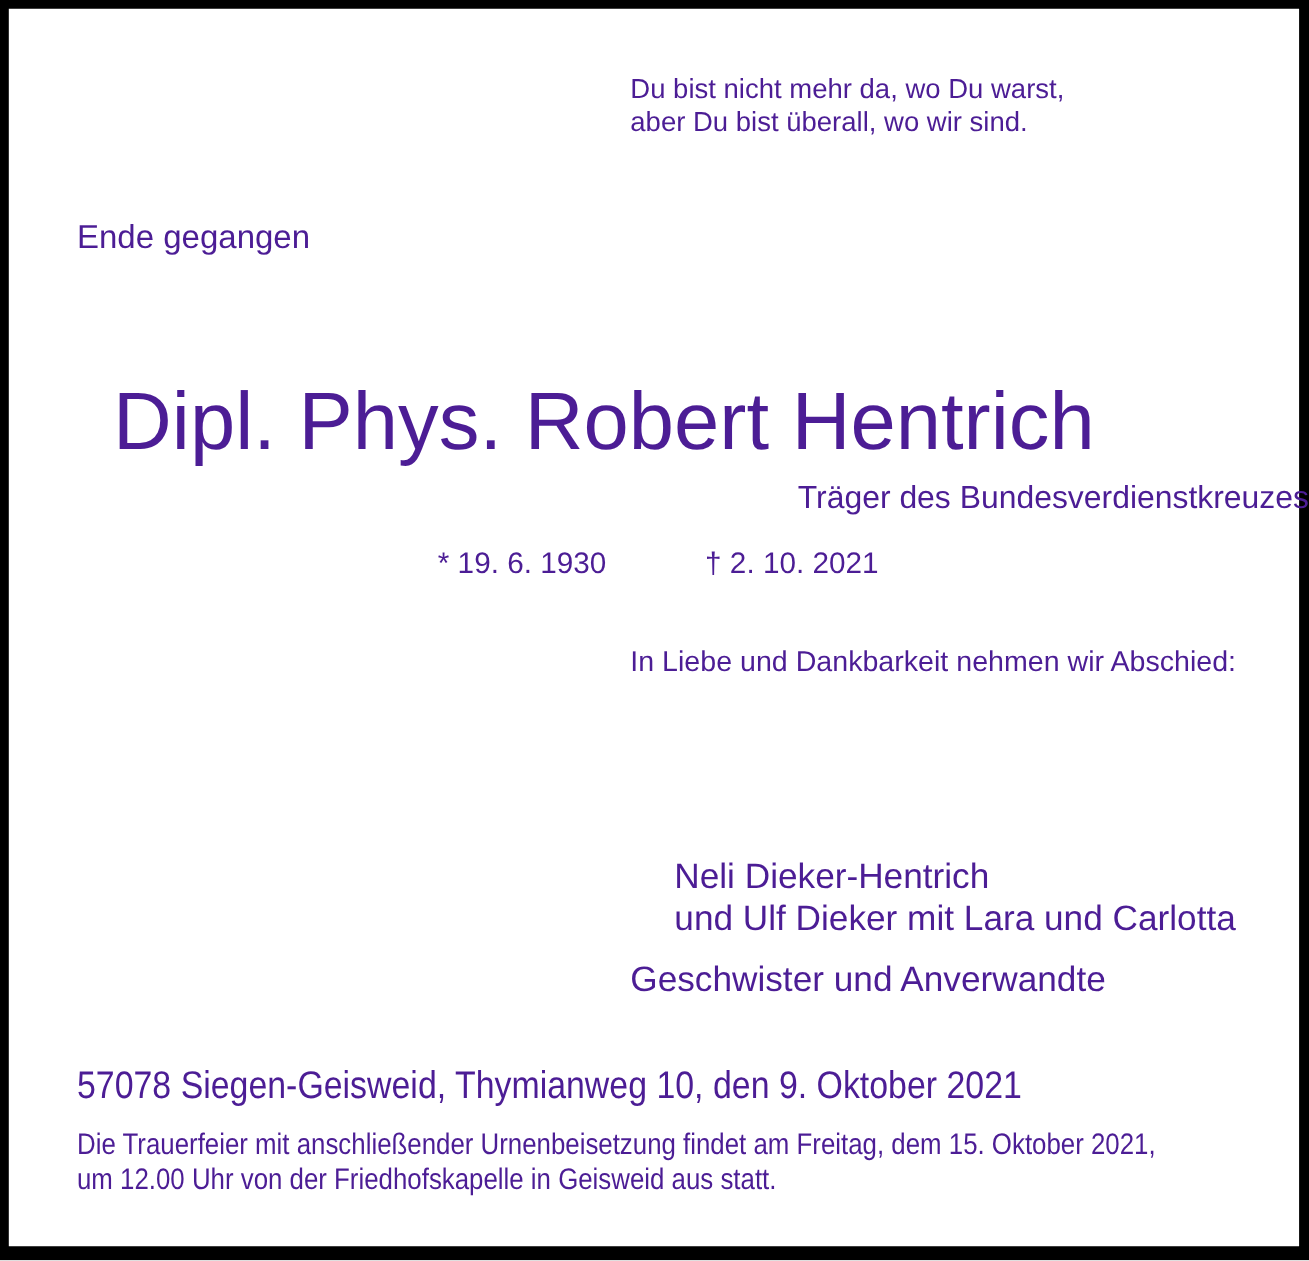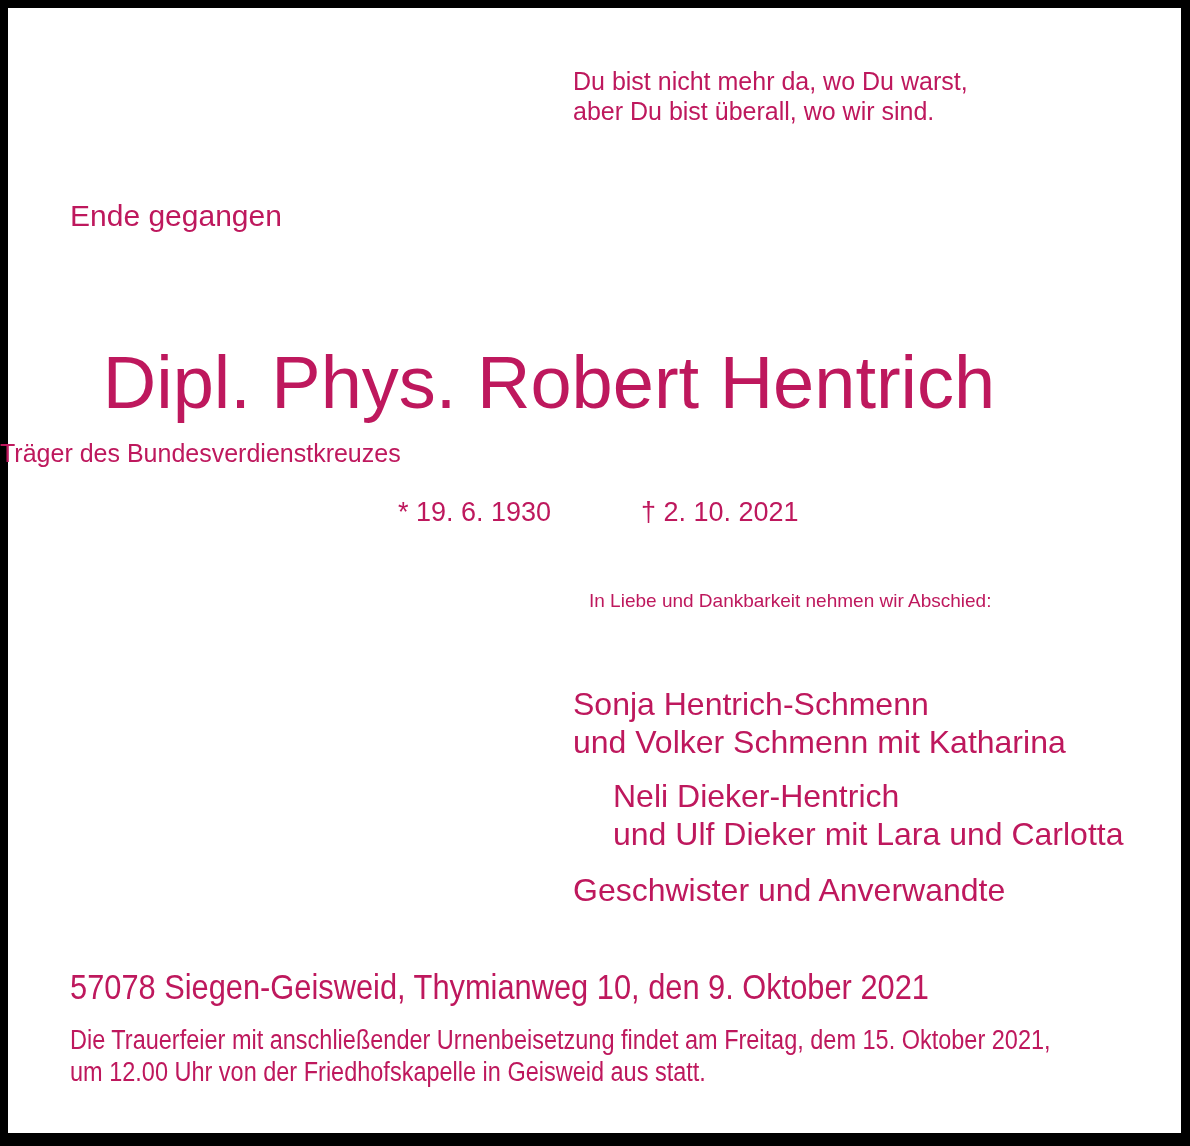--- a/index.html
+++ b/index.html
@@ -6,21 +6,21 @@
     margin: 0;
     padding: 0;
     background: #ffffff;
   }
   .page {
     position: relative;
     width: 1190px;
     height: 1146px;
     background: #ffffff;
     font-family: "Liberation Sans", "DejaVu Sans", sans-serif;
-    color: #be185d;
+    color: #4c1d95;
     overflow: hidden;
   }
   .frame {
     position: absolute;
     inset: 0;
     border-style: solid;
     border-color: #000000;
     border-width: 8px 9px 13px 8px;
     pointer-events: none;
   }
@@ -54,38 +54,38 @@
     text-align: center;
     font-size: 74px;
     line-height: 80px;
     white-space: nowrap;
   }
 
   .honorific {
     left: 0;
     top: 438px;
     width: 1190px;
-    text-align: left;
-    font-size: 25px;
+    text-align: right;
+    font-size: 29px;
     line-height: 30px;
   }
 
   .dates {
     top: 496px;
     font-size: 27px;
     line-height: 32px;
     white-space: nowrap;
   }
   .birth-date { left: 398px; }
   .death-date { left: 641px; }
 
   .farewell {
-    left: 589px;
+    left: 573px;
     top: 586px;
-    font-size: 19px;
+    font-size: 26px;
     line-height: 30px;
     white-space: nowrap;
   }
 
   .mourner-group {
     left: 573px;
     font-size: 32px;
     line-height: 38px;
     white-space: nowrap;
   }
@@ -134,24 +134,20 @@
   <div class="abs deceased-name">Dipl. Phys. Robert Hentrich</div>
 
   <div class="abs honorific">Träger des Bundesverdienstkreuzes</div>
 
   <div class="abs dates birth-date">* 19. 6. 1930</div>
   <div class="abs dates death-date">† 2. 10. 2021</div>
 
   <div class="abs farewell">In Liebe und Dankbarkeit nehmen wir Abschied:</div>
 
 
-  <div class="abs mourner-group group-2">
-    <div>Sonja Hentrich-Schmenn</div>
-    <div class="m-line2">und Volker Schmenn mit Katharina</div>
-  </div>
 
   <div class="abs mourner-group group-3">
     <div>Neli Dieker-Hentrich</div>
     <div class="m-line2">und Ulf Dieker mit Lara und Carlotta</div>
   </div>
 
   <div class="abs mourner-group group-4">
     <div>Geschwister und Anverwandte</div>
 
   </div>

